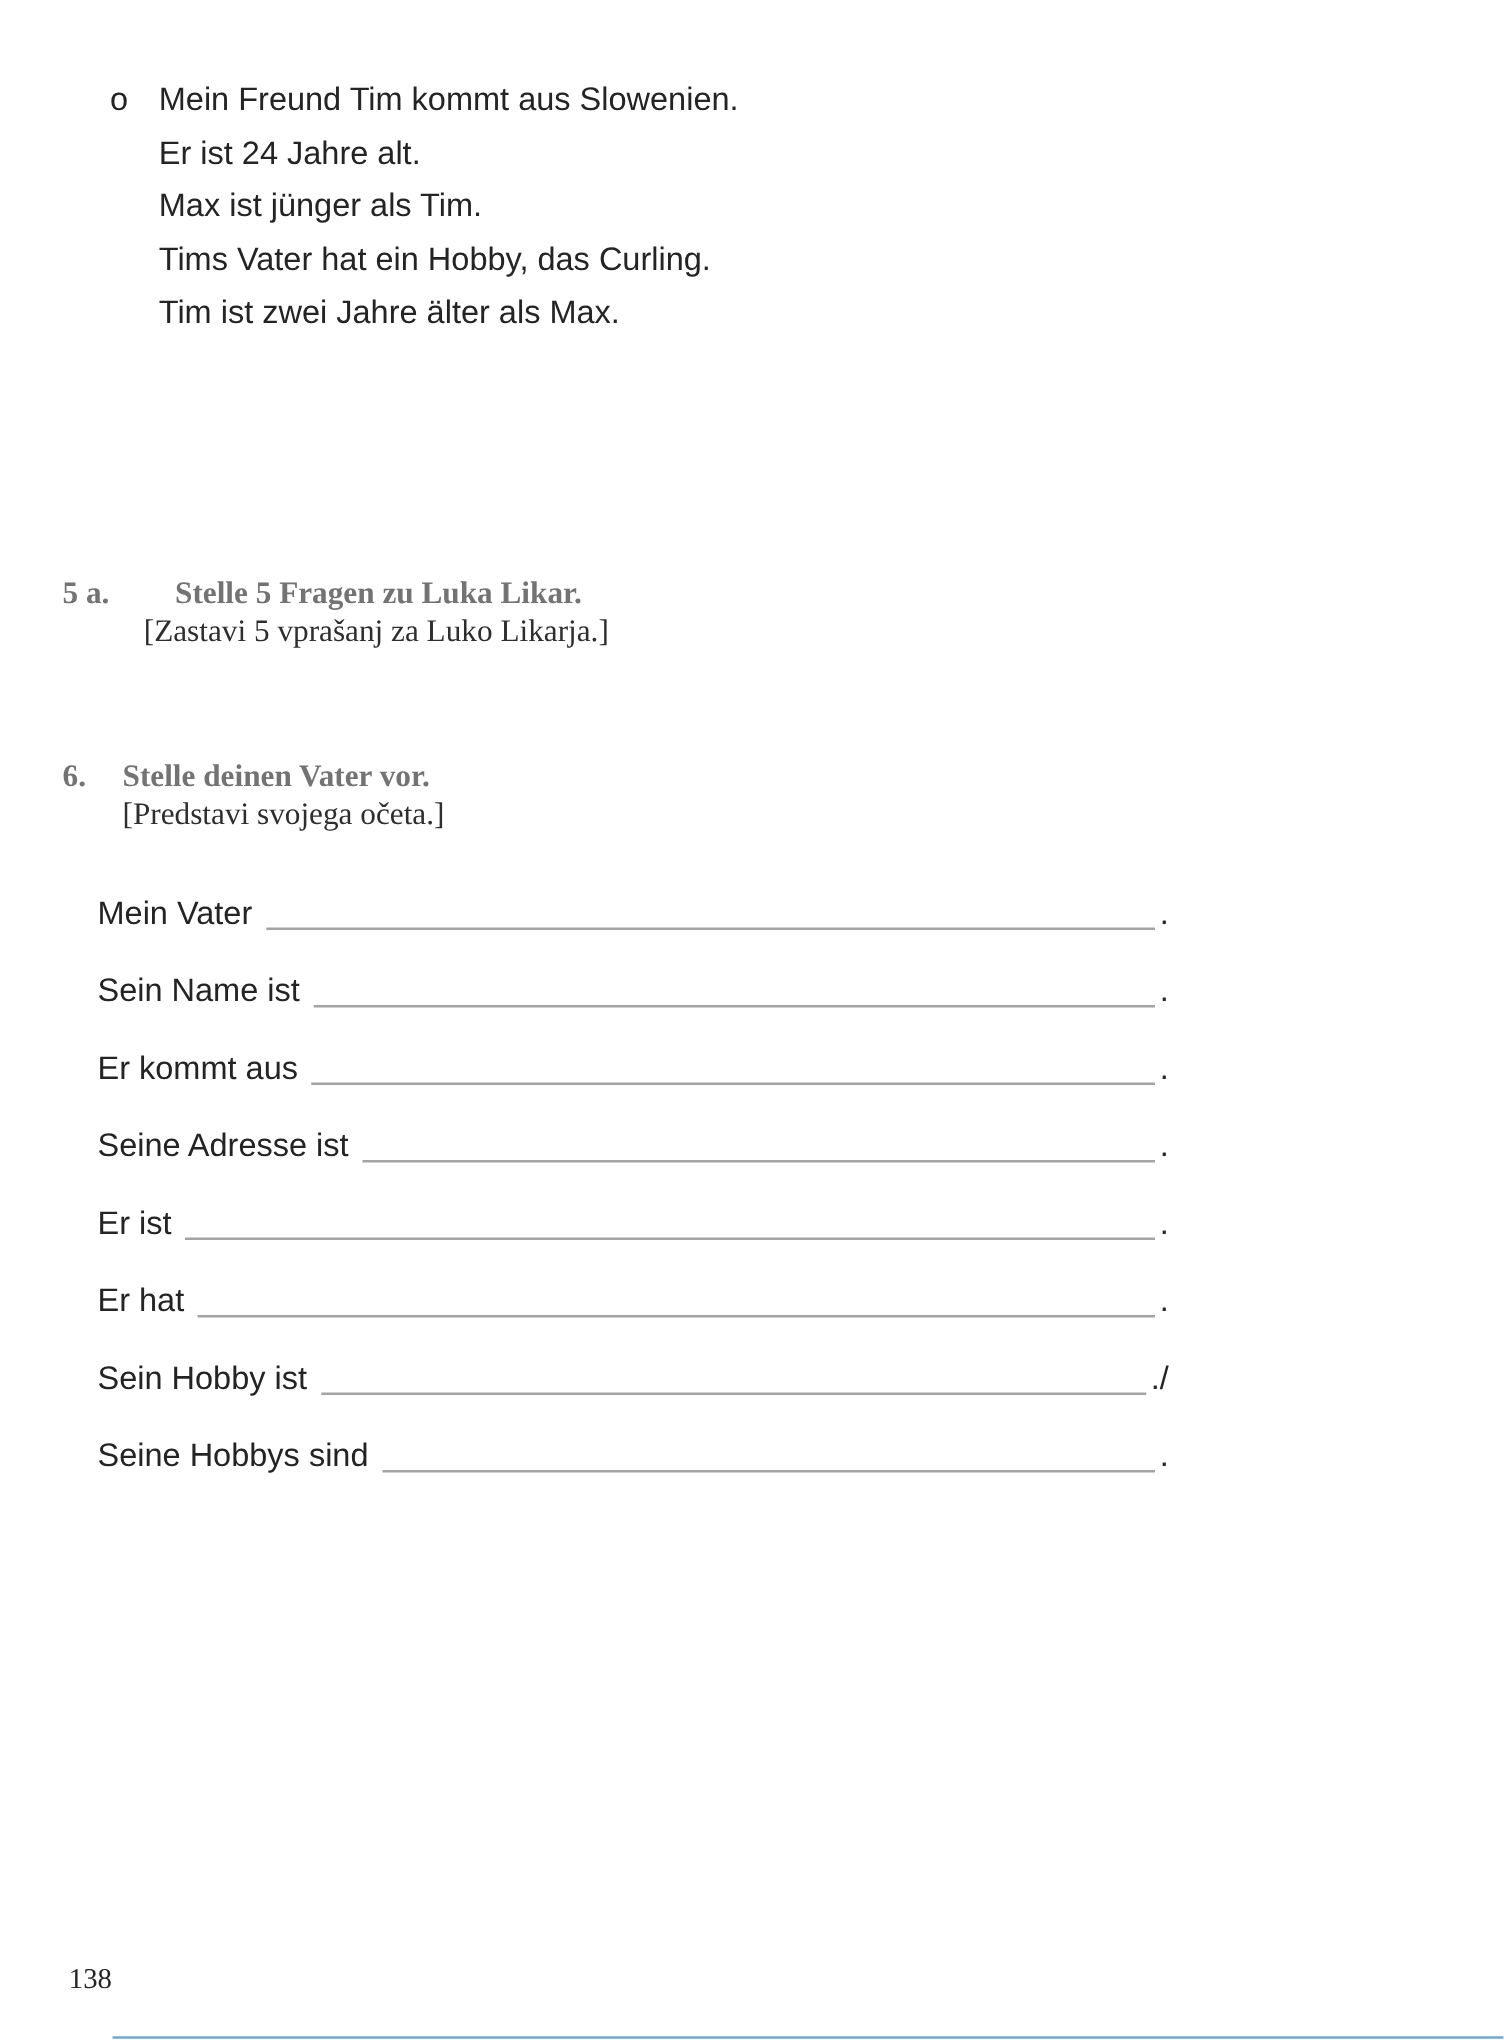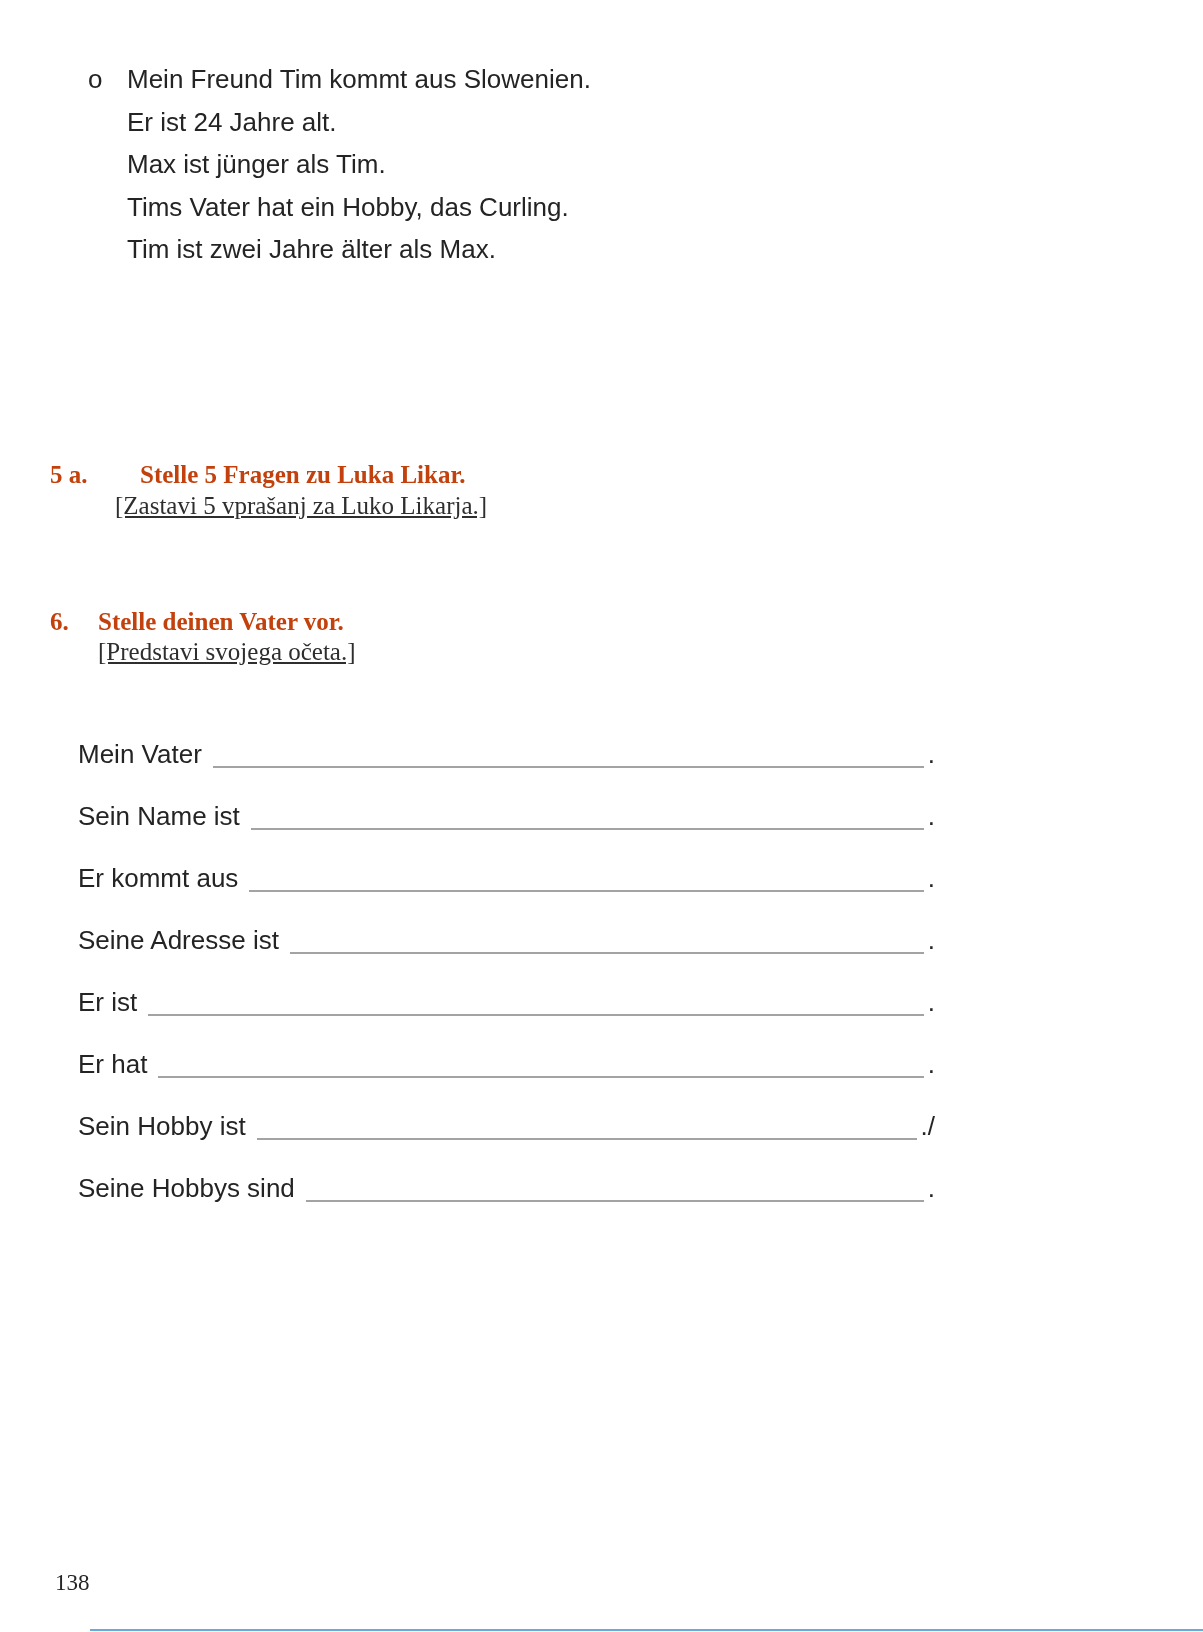--- a/index.html
+++ b/index.html
@@ -25,49 +25,47 @@
   }
   .intro .bullet-col { width: 39px; flex: 0 0 39px; }
   .intro .text-col div { white-space: pre-wrap; }
 
   
   .ex-num, .ex-title {
     position: absolute;
     font-family: "Liberation Serif", serif;
     font-size: 25px;
     font-weight: bold;
-    color: #c2410c;
+    color: #737373;
     white-space: nowrap;
   }
   .ex-trans {
     position: absolute;
     font-family: "Liberation Serif", serif;
     font-size: 25px;
     font-weight: normal;
     color: #2e2e2e;
     white-space: nowrap;
-    text-decoration: underline;
   }
 
   
   .fill-block {
     position: absolute;
     left: 78px;
     top: 713px;
     width: 857px;
     font-family: "Liberation Sans", sans-serif;
     font-size: 26px;
     color: #242424;
   }
   .fill-row {
     display: flex;
     height: 34px;
     line-height: 34px;
     margin-bottom: 28px;
-    margin-top: 24px;
   }
   .fill-row .label { white-space: nowrap; flex: 0 0 auto; }
   .fill-row .blank-line {
     flex: 1 1 auto;
     align-self: flex-end;
     border-bottom: 2px solid #a3a3a3;
     margin: 0 2px 3px 11px;
     height: 0;
   }
   .fill-row .punct { flex: 0 0 auto; margin-left: 2px; }

